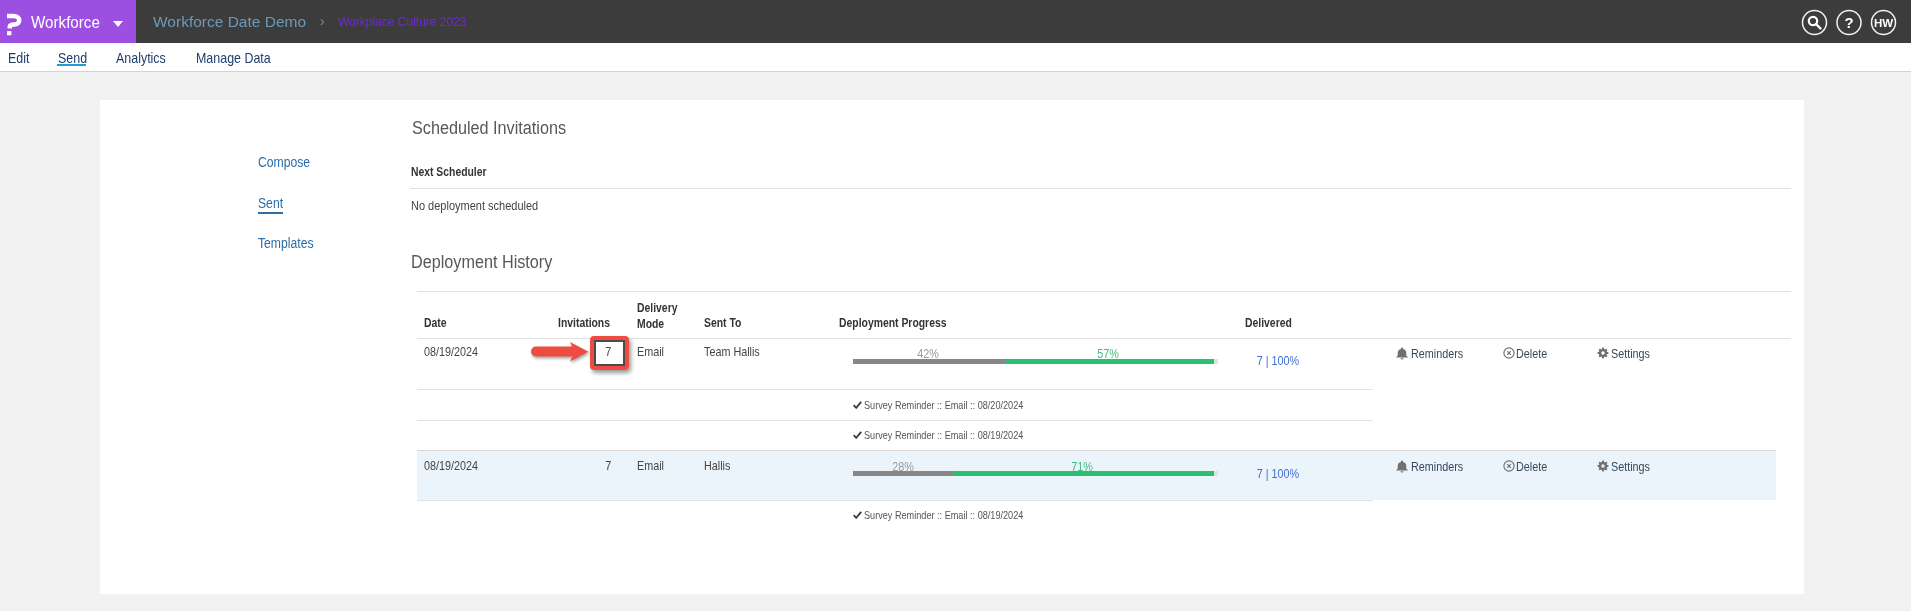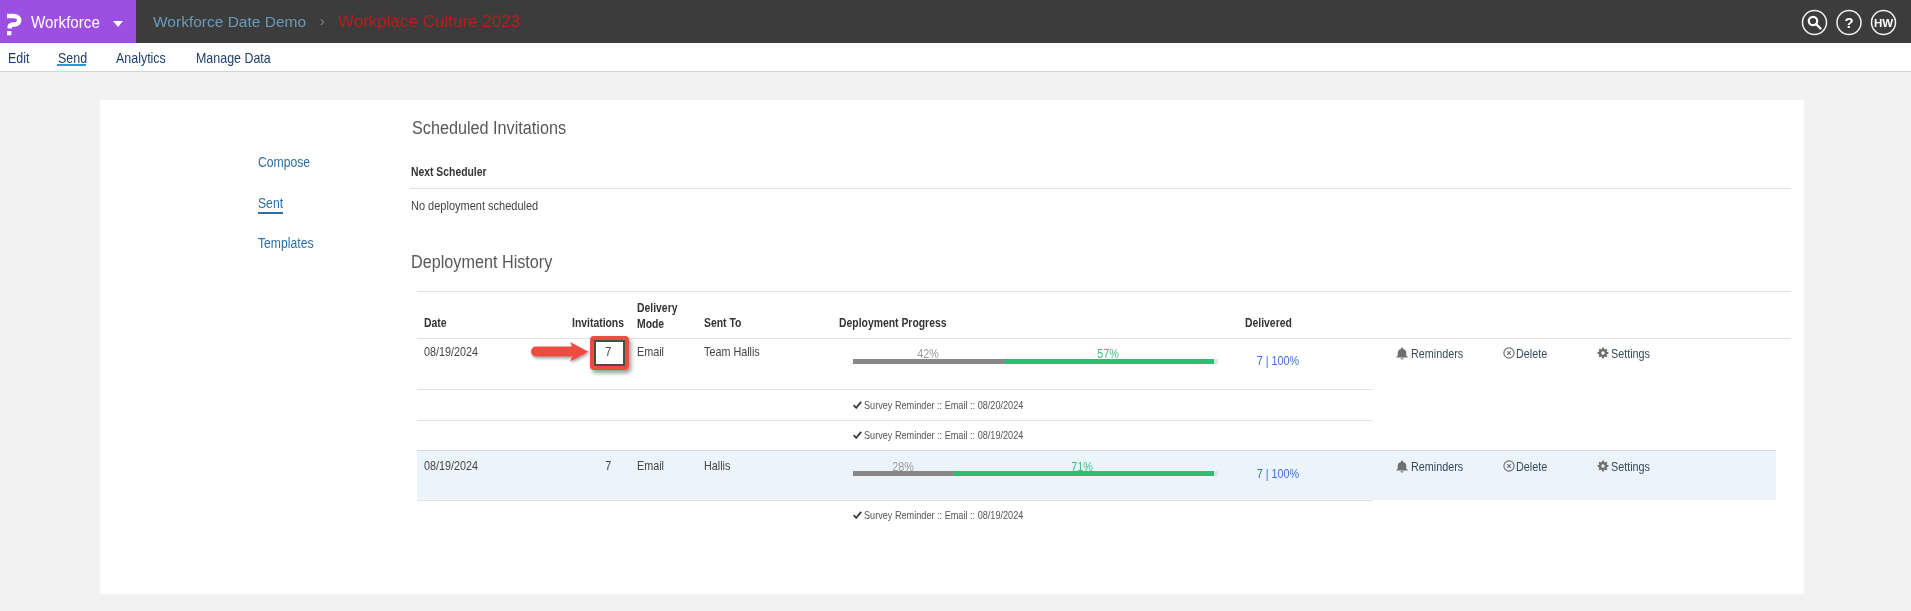--- a/index.html
+++ b/index.html
@@ -22,21 +22,21 @@
 <div class="abs" style="left:0;top:0;width:1911px;height:43px;background:#3c3c3c"></div>
 <div class="abs" style="left:0;top:0;width:136px;height:43px;background:#9c4fe0"></div>
 <svg class="abs" style="left:0;top:0" width="26" height="40" viewBox="0 0 26 40">
   <path d="M7 16.1 L13.4 16.1 C17.1 16.1 19.2 18 19.2 20.4 C19.2 22.7 17.3 24.3 14.4 24.4 C11.7 24.5 9.8 24.9 9.8 26.6 L9.8 28.4" fill="none" stroke="#fff" stroke-width="4.5"></path>
   <rect x="7" y="30.9" width="4.4" height="4.4" rx="0.5" fill="#fff"></rect>
 </svg>
 <span class="abs" style="left:31px;top:14.5px;font-size:16.5px;line-height:14px;color:#fff;transform:scaleX(.92);transform-origin:0 0;white-space:nowrap">Workforce</span>
 <div class="abs" style="left:113px;top:21px;width:0;height:0;border-left:5.8px solid transparent;border-right:5.8px solid transparent;border-top:6.5px solid #fff"></div>
 <span class="abs" style="left:153px;top:15px;font-size:15.5px;line-height:14px;color:#6b9ab8;white-space:nowrap">Workforce Date Demo</span>
 <span class="abs" style="left:320px;top:14px;font-size:14px;line-height:14px;color:#8d8d8d">›</span>
-<span class="abs" style="left:338px;top:15px;font-size:17px;line-height:14px;color:#b91c1c;white-space:nowrap">Workplace Culture 2023</span>
+<span class="abs" style="left:338px;top:15px;font-size:12px;line-height:14px;color:#6d28d9;white-space:nowrap">Workplace Culture 2023</span>
 
 <svg class="abs" style="left:1801px;top:9px" width="100" height="27" viewBox="0 0 100 27">
   <circle cx="13.5" cy="13.5" r="12" fill="none" stroke="#f2f2f2" stroke-width="1.5"></circle>
   <circle cx="12" cy="12" r="4.2" fill="none" stroke="#fff" stroke-width="2.2"></circle>
   <line x1="15" y1="15" x2="19.5" y2="19.5" stroke="#fff" stroke-width="2.4" stroke-linecap="round"></line>
   <circle cx="48" cy="13.5" r="12" fill="none" stroke="#f2f2f2" stroke-width="1.5"></circle>
   <text x="48" y="18.6" text-anchor="middle" font-family="Liberation Sans" font-size="15" font-weight="bold" fill="#fff">?</text>
   <circle cx="82.5" cy="13.5" r="12" fill="none" stroke="#f2f2f2" stroke-width="1.5"></circle>
   <text x="82.5" y="17.5" text-anchor="middle" font-family="Liberation Sans" font-size="11.5" font-weight="bold" fill="#fff">HW</text>
 </svg>
@@ -57,21 +57,21 @@
 
 <span class="abs hd" style="left:412px;top:118.8px">Scheduled Invitations</span>
 <span class="abs th" style="left:411px;top:166px;font-size:12.5px;transform:scaleX(.83);transform-origin:0 50%">Next Scheduler</span>
 <div class="hline" style="left:410px;top:188px;width:1381px"></div>
 <span class="abs td" style="left:411px;top:199.5px;font-size:12.5px;transform:scaleX(.88);transform-origin:0 50%">No deployment scheduled</span>
 
 <span class="abs hd" style="left:411px;top:253px">Deployment History</span>
 <div class="hline" style="left:417px;top:291px;width:1374px"></div>
 
 <span class="abs th sx80" style="left:424px;top:316px">Date</span>
-<div class="abs th" style="left:524px;top:316px;width:100px;text-align:right"><span style="display:inline-block;transform:scaleX(.8);transform-origin:100% 50%">Invitations</span></div>
+<div class="abs th" style="left:510px;top:316px;width:100px;text-align:right"><span style="display:inline-block;transform:scaleX(.8);transform-origin:100% 50%">Invitations</span></div>
 <div class="abs th" style="left:637px;top:300px;line-height:16px;transform:scaleX(.8);transform-origin:0 0">Delivery<br>Mode</div>
 <span class="abs th sx80" style="left:704px;top:316px">Sent To</span>
 <span class="abs th sx80" style="left:839px;top:316px">Deployment Progress</span>
 <span class="abs th sx80" style="left:1245px;top:316px">Delivered</span>
 <div class="hline" style="left:417px;top:338px;width:1374px"></div>
 
 <span class="abs td sx83" style="left:424px;top:345px">08/19/2024</span>
 <div class="abs td" style="left:531px;top:345px;width:80px;text-align:right"><span style="display:inline-block;transform:scaleX(.83);transform-origin:100% 50%">7</span></div>
 <span class="abs td sx83" style="left:637px;top:345px">Email</span>
 <span class="abs td sx83" style="left:704px;top:345px">Team Hallis</span>

